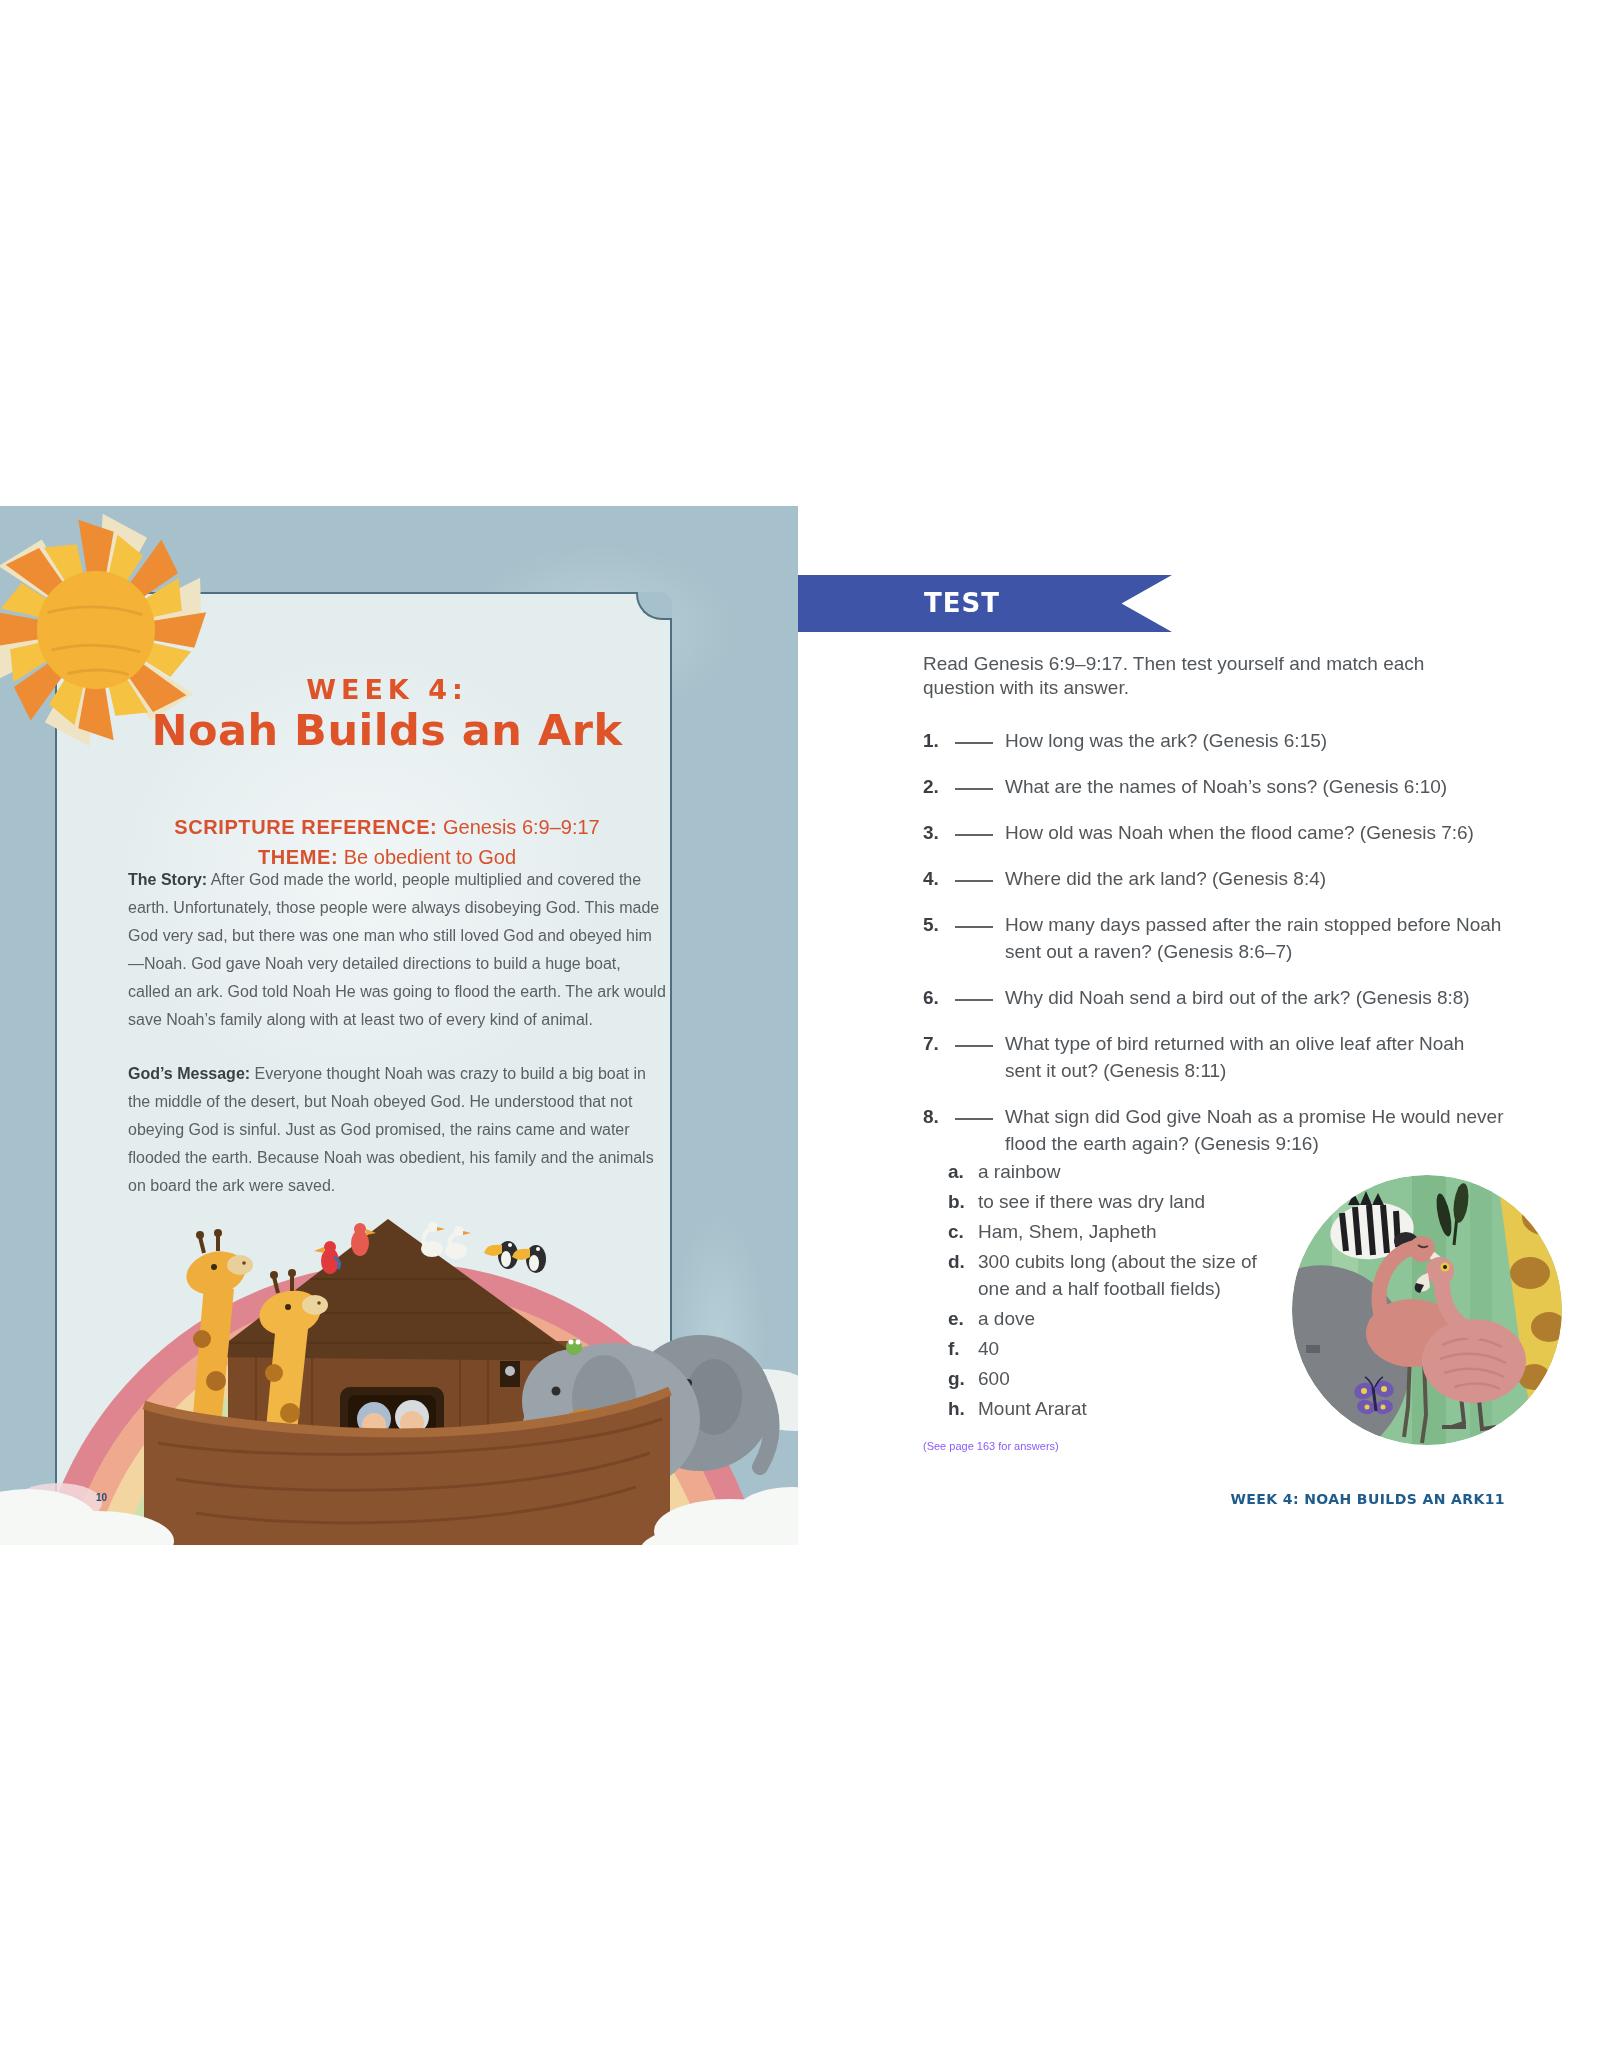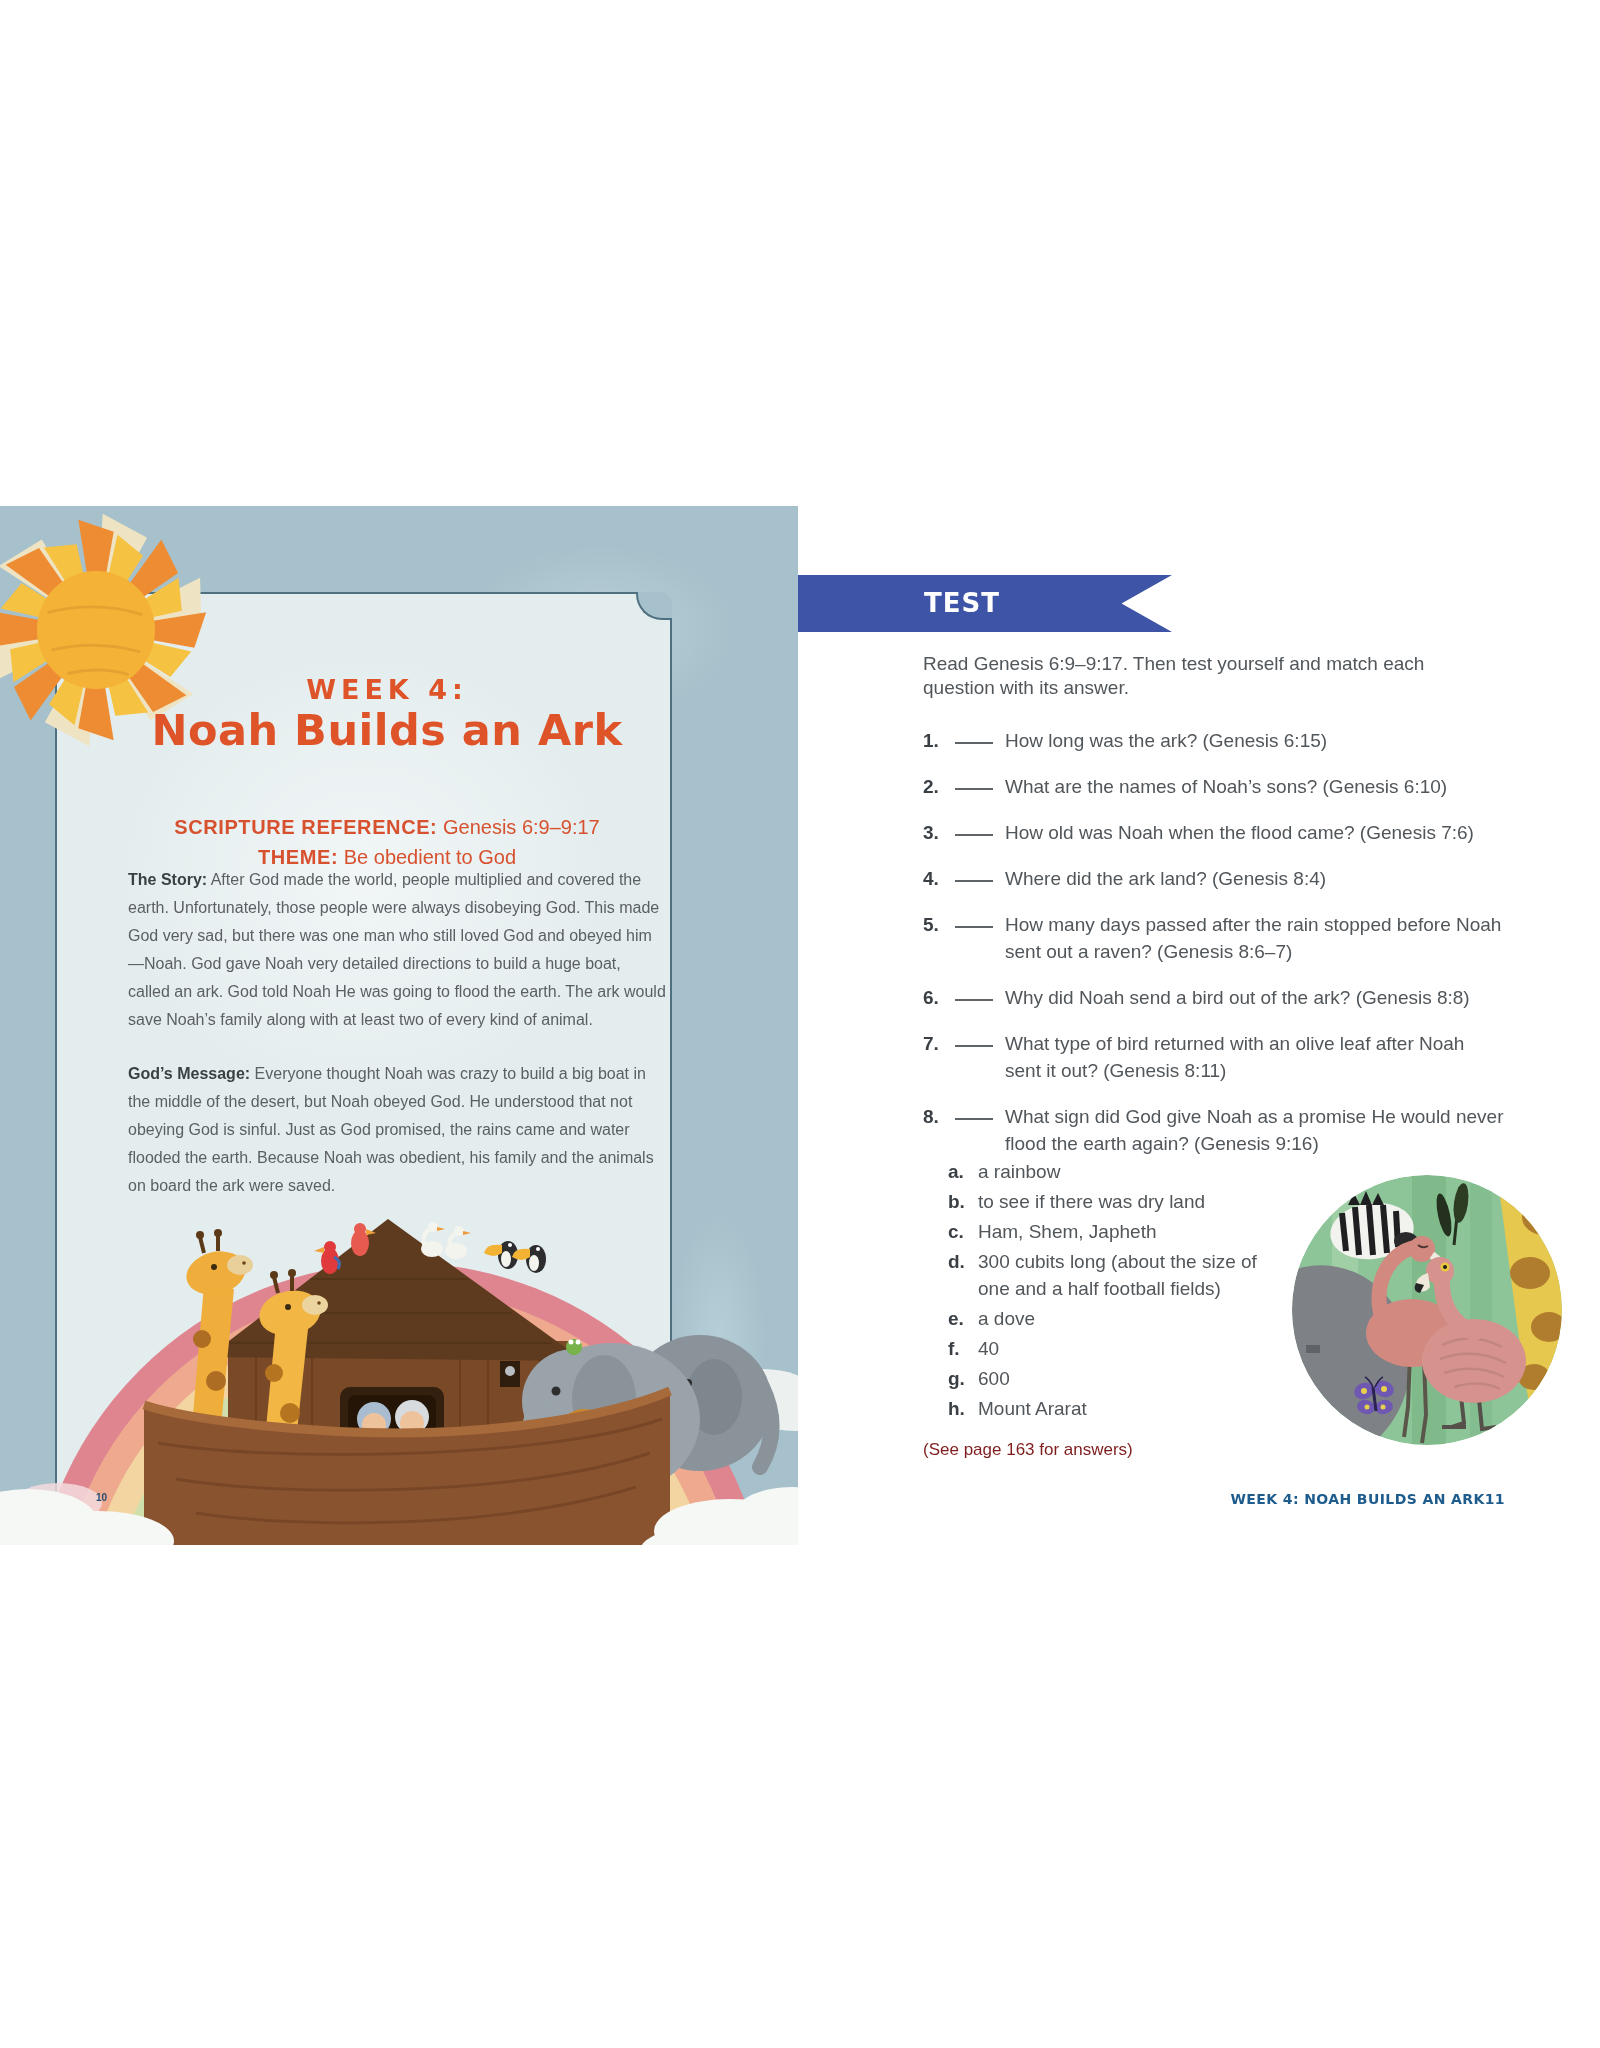--- a/index.html
+++ b/index.html
@@ -44,21 +44,21 @@
   .questions { position:absolute; left:125px; top:221px; width:585px; }
   .qrow { display:flex; align-items:flex-start; margin-bottom:19px; font-size:19px; line-height:27px; color:#51565a; }
   .qnum { width:30px; font-weight:800; color:#393f44; flex:none; }
   .qblank { display:inline-block; width:38px; height:17px; border-bottom:2px solid #5f6468; margin:0 12px 0 2px; flex:none; }
   .qtext { width:500px; }
   .answers { position:absolute; left:150px; top:652px; width:332px; }
   .arow { display:flex; align-items:flex-start; margin-bottom:3px; font-size:19px; line-height:27px; color:#51565a; }
   .aletter { width:30px; font-weight:800; color:#393f44; flex:none; }
   .atext { flex:1; }
   .circle-photo { position:absolute; left:494px; top:669px; width:270px; height:270px; border-radius:50%; overflow:hidden; }
-  .note { position:absolute; left:125px; top:934px; font-size:17px; color:#7f1d1d; }
+  .note { position:absolute; left:125px; top:934px; font-size:11px; color:#8b5cf6; }
   .footer-line { position:absolute; left:125px; top:985px; width:582px; text-align:right;
     font-size:14px; font-weight:800; letter-spacing:.4px; color:#1d5c8c; font-family:"DejaVu Sans", sans-serif; }
   .footer-line .pn { }
 </style>
 </head>
 <body>
 
 <div class="spread">
 
   <div class="left-page">

